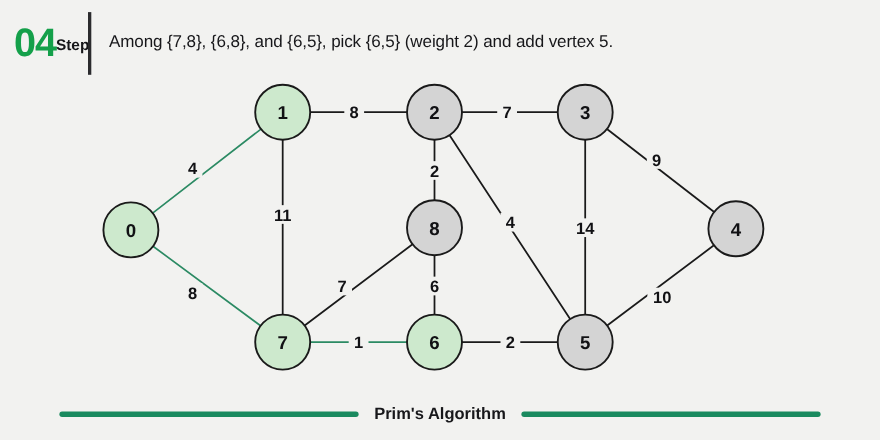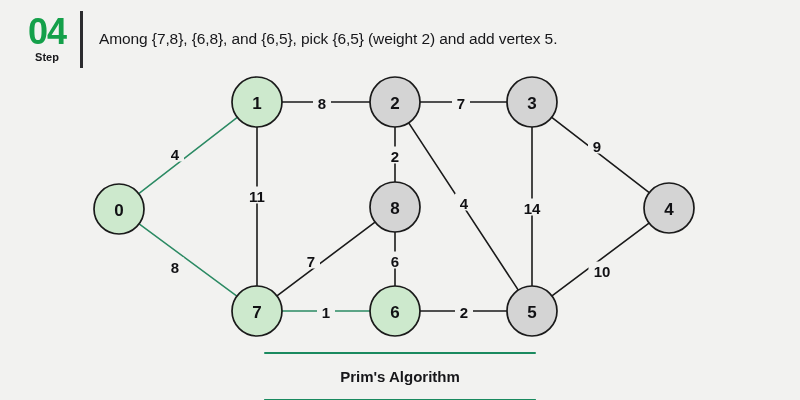--- a/index.html
+++ b/index.html
@@ -20,33 +20,32 @@
     position: absolute;
     left: 0; top: 0;
     width: 800px; height: 78px;
     display: flex;
     align-items: center;
   }
   #step-badge {
     width: 62px;
     margin-left: 16px;
     display: flex;
-    flex-direction: column;
     align-items: center;
     justify-content: center;
   }
   #step-number {
     font-size: 36px;
     font-weight: bold;
     color: #14a04a;
     line-height: 0.95;
     letter-spacing: -1px;
   }
   #step-label {
-    font-size: 11px;
+    font-size: 14px;
     font-weight: bold;
     color: #17171a;
     margin-top: 2px;
   }
   #header-divider {
     width: 3px;
     height: 57px;
     background: #2b2b2e;
     margin-left: 2px;
     margin-right: 16px;
@@ -95,21 +94,20 @@
 
   
   #footer {
     position: absolute;
     left: 0; top: 352px;
     width: 800px; height: 48px;
     display: flex;
     align-items: center;
     justify-content: center;
     gap: 14px;
-    flex-direction: column;
   }
   .footer-rule {
     height: 5px;
     border-radius: 3px;
     background: #1a8a5f;
   }
   #footer-rule-left  { width: 272px; }
   #footer-rule-right { width: 272px; }
   #footer-title {
     font-size: 15px;

